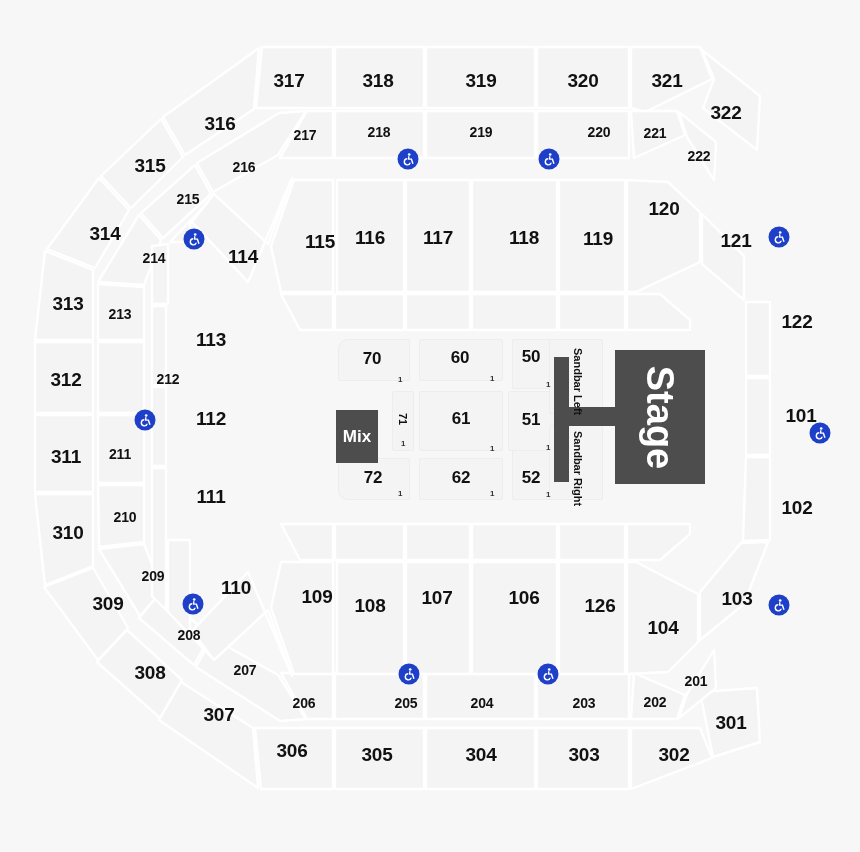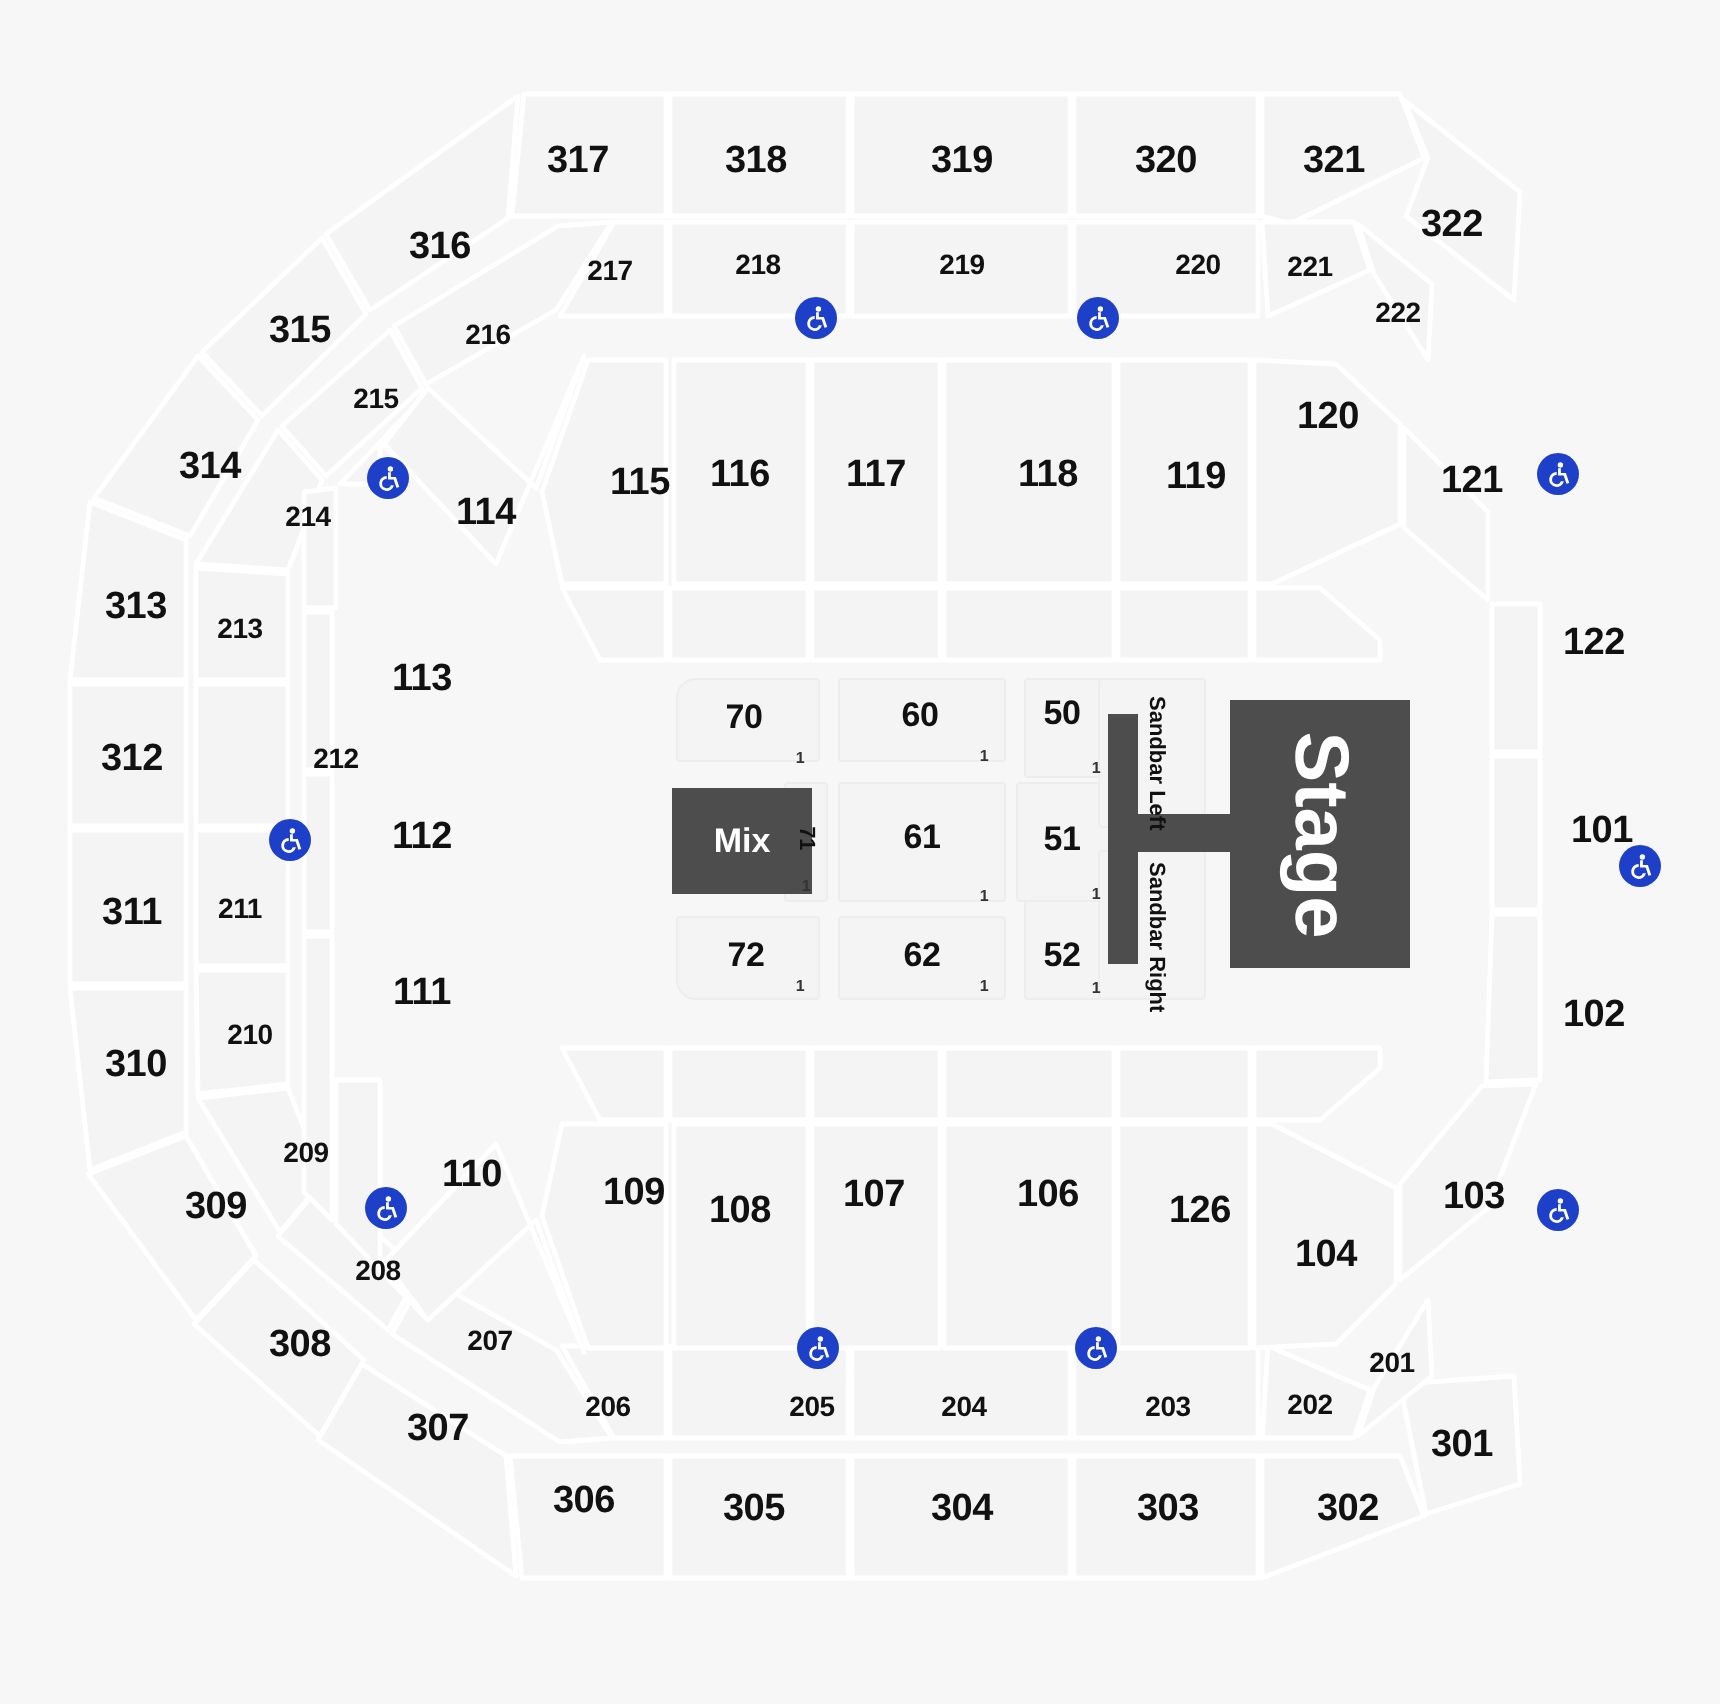--- a/index.html
+++ b/index.html
@@ -166,21 +166,21 @@
   <div class="fseat" style="left:419px;top:391px;width:84px;height:60px;"></div>
   <div class="fseat" style="left:508px;top:391px;width:51px;height:60px;"></div>
 
   <div class="fseat" style="left:338px;top:458px;width:72px;height:42px;border-bottom-left-radius:10px;"></div>
   <div class="fseat" style="left:419px;top:458px;width:84px;height:42px;"></div>
   <div class="fseat" style="left:512px;top:450px;width:47px;height:50px;"></div>
 
   <div class="fseat" style="left:549px;top:339px;width:54px;height:75px;"></div>
   <div class="fseat" style="left:549px;top:425px;width:54px;height:75px;"></div>
 
-  <div class="block mix" style="left:336px;top:394px;width:70px;height:53px;">
+  <div class="block mix" style="left:336px;top:410px;width:42px;height:53px;">
     <span>Mix</span>
   </div>
 
   <div class="barv" style="left:554px;top:357px;width:15px;height:125px;"></div>
 
   <div class="barh" style="left:569px;top:407px;width:48px;height:19px;"></div>
 
   <div class="block stage" style="left:615px;top:350px;width:90px;height:134px;">
     <span>Stage</span>
   </div>

